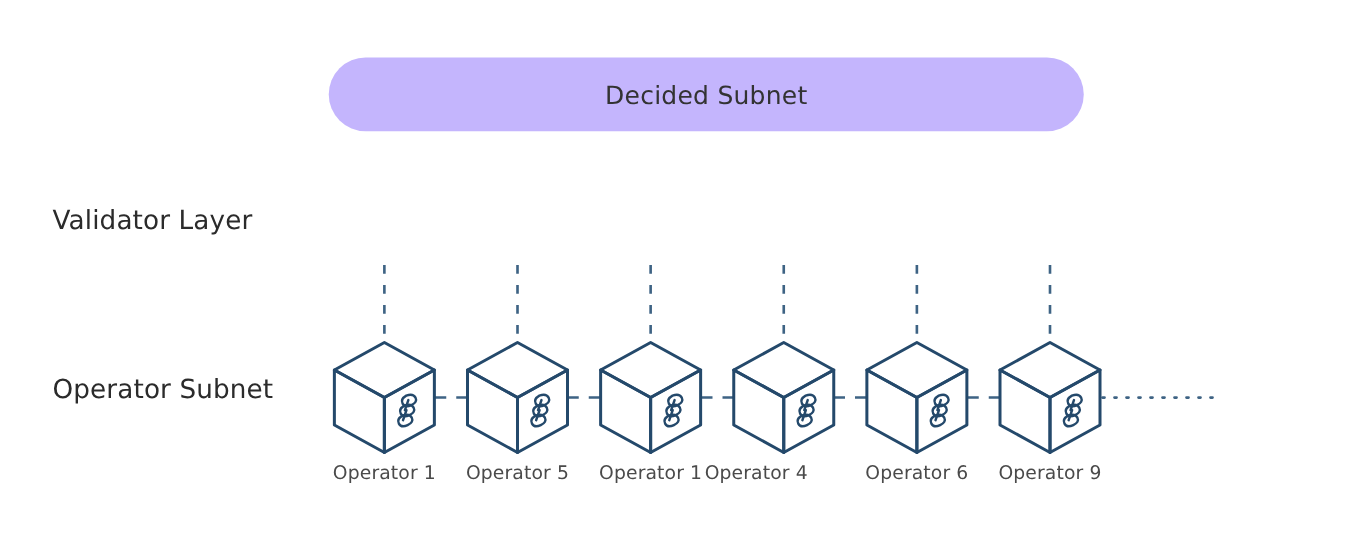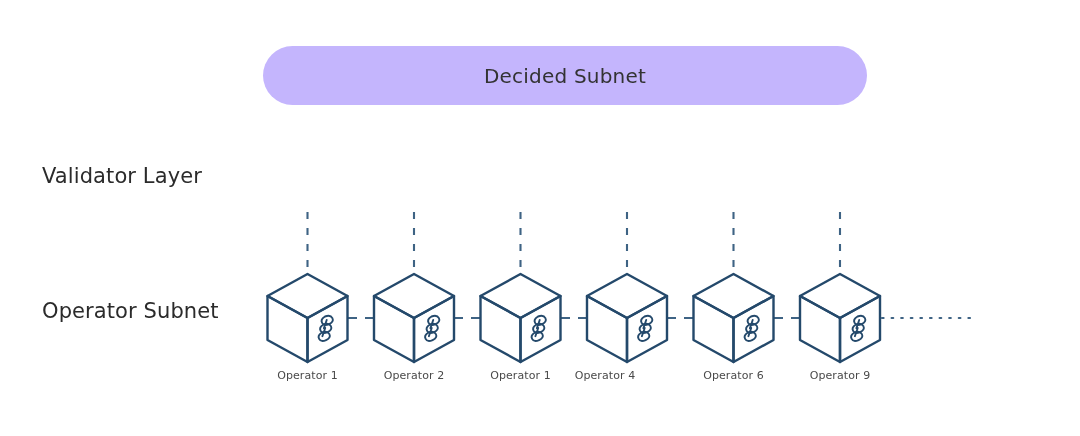--- a/index.html
+++ b/index.html
@@ -60,21 +60,21 @@
     width: 1080px;
     height: 436px;
     pointer-events: none;
   }
 
   .op-caption {
     position: absolute;
     top: 369px;
     width: 106px;
     text-align: center;
-    font-size: 11px;
+    font-size: 15px;
     color: #4a4a4a;
     letter-spacing: 0.1px;
     white-space: nowrap;
   }
 
   svg { display: block; }
 </style>
 </head>
 <body>
 
@@ -136,19 +136,19 @@
 
     <use href="#cube-glyph" x="267.5" y="274"></use>
     <use href="#cube-glyph" x="374" y="274"></use>
     <use href="#cube-glyph" x="480.5" y="274"></use>
     <use href="#cube-glyph" x="587" y="274"></use>
     <use href="#cube-glyph" x="693.5" y="274"></use>
     <use href="#cube-glyph" x="800" y="274"></use>
   </svg>
 
   <div class="op-caption" style="left:254.5px">Operator 1</div>
-  <div class="op-caption" style="left:361px">Operator 2</div>
+  <div class="op-caption" style="left:361px">Operator 5</div>
   <div class="op-caption" style="left:467.5px">Operator 1</div>
   <div class="op-caption" style="left:552px">Operator 4</div>
   <div class="op-caption" style="left:680.5px">Operator 6</div>
   <div class="op-caption" style="left:787px">Operator 9</div>
 
 </div>
 
 </body></html>

